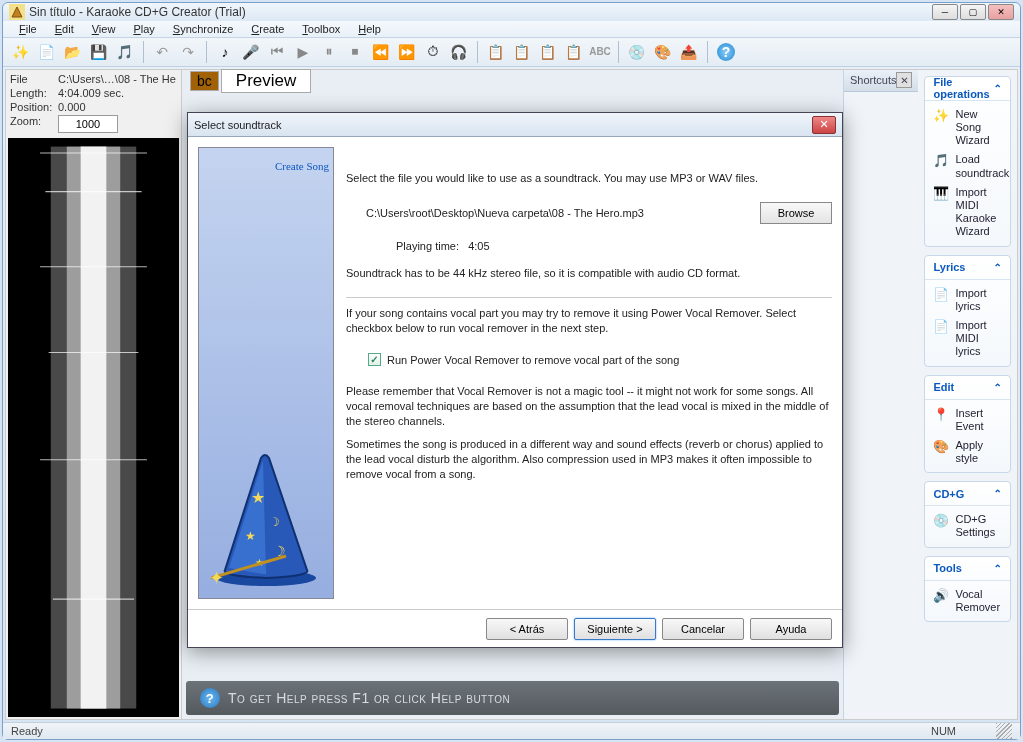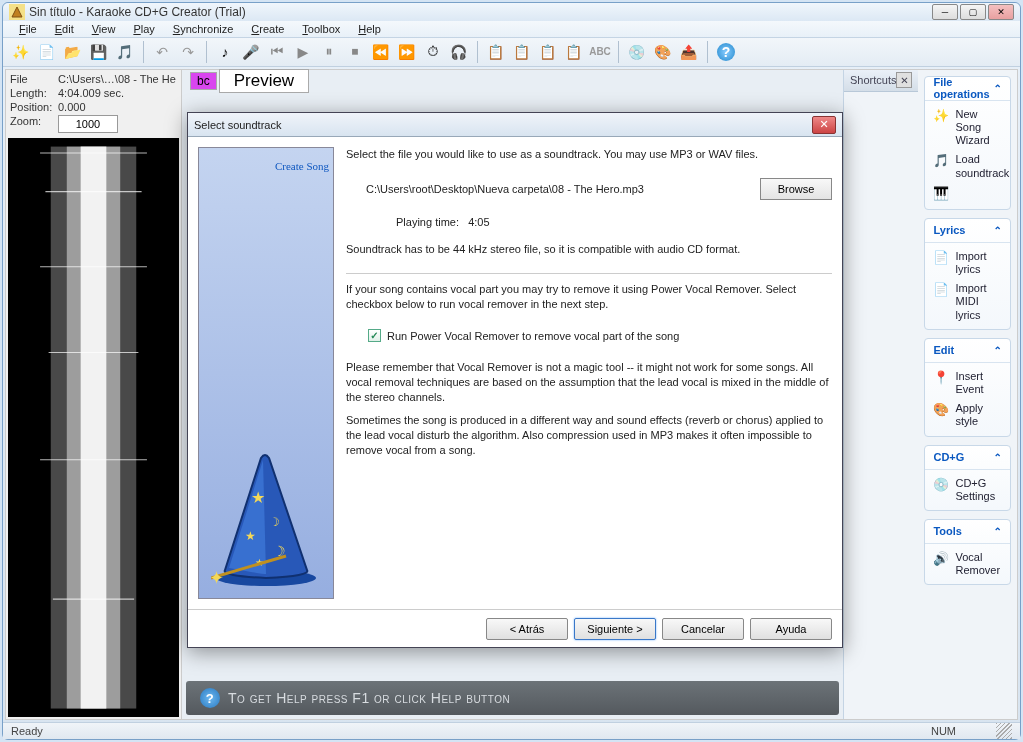--- a/index.html
+++ b/index.html
@@ -30,21 +30,21 @@
 .info-grid { padding: 2px 4px; font-size: 11px; }
 .info-row { display: flex; padding: 1px 0; }
 .info-label { width: 48px; color: #333; }
 .info-value { flex: 1; color: #333; overflow: hidden; white-space: nowrap; text-overflow: ellipsis; }
 .zoom-input { width: 60px; height: 18px; border: 1px solid #999; font-size: 11px; text-align: center; background: white; }
 
 .waveform { flex: 1; background: #000; margin: 2px; position: relative; overflow: hidden; }
 
 .center-panel { flex: 1; display: flex; flex-direction: column; background: #e8eef4; }
 .preview-tab { height: 22px; display: flex; align-items: center; }
-.preview-tab span:first-child { background: #d946ef; border: 1px solid #aaa; padding: 1px 6px; margin-left: 8px; font-size: 12px; }
+.preview-tab span:first-child { background: #a16207; border: 1px solid #aaa; padding: 1px 6px; margin-left: 8px; font-size: 14px; }
 .preview-tab span:nth-child(2) { background: #fff; border: 1px solid #aaa; padding: 1px 14px; margin-left: 2px; font-size: 17px; text-align: center; }
 .help-strip { height: 34px; background: linear-gradient(#6c7378,#54595e); display: flex; align-items: center; padding: 0 14px; margin: 4px; border-radius: 3px; color: #d8dce0; font-size: 14px; font-variant: small-caps; letter-spacing: 0.5px; }
 .help-strip .qicon { width: 20px; height: 20px; background: radial-gradient(circle,#6db8f0,#2878c0); border-radius: 50%; margin-right: 8px; display:flex;align-items:center;justify-content:center;color:white;font-weight:bold;font-size:13px; }
 
 
 .right-panel { width: 174px; background: #f0f4f8; border-left: 1px solid #c4d4e4; display: flex; flex-direction: row; }
 .shortcuts-header { height: 22px; background: linear-gradient(#eaf0f8,#d4dee8); border-bottom:1px solid #b8c8d8; display:flex; align-items:center; padding:0 6px; font-size:11px; color:#445; justify-content: space-between; }
 .shortcuts-header .xbtn { width:16px; height:16px; border:1px solid #999; background:#e0e0e0; display:flex;align-items:center;justify-content:center;font-size:10px;cursor:pointer; }
 .groups { padding: 6px; display:flex; flex-direction:column; gap:8px; overflow:auto; }
 .group { background: linear-gradient(#fff,#f4f8fc); border: 1px solid #c8d8e8; border-radius: 4px; }
@@ -60,21 +60,21 @@
 .statusbar .grip { width: 16px; height:16px; background: repeating-linear-gradient(135deg,#aaa,#aaa 1px,transparent 1px,transparent 3px); }
 
 
 .modal { position: absolute; left: 187px; top: 112px; width: 656px; height: 536px; background: #fff; border: 1px solid #445; box-shadow: 0 4px 20px rgba(0,0,0,0.4); display:flex; flex-direction:column; }
 .modal-title { height: 24px; background: linear-gradient(#f0f4fa,#d8e4f0); display:flex; align-items:center; padding:0 6px; color:#222; font-size:11px; border-bottom:1px solid #98a8b8; justify-content:space-between; }
 .modal-close { width: 24px; height:18px; background: linear-gradient(#e88,#c44); border:1px solid #833; border-radius:2px; color:white; display:flex;align-items:center;justify-content:center;font-size:11px;cursor:pointer; }
 .modal-body { flex:1; display:flex; padding: 10px; gap: 12px; }
 .wizard-side { width: 136px; background: linear-gradient(to bottom,#c4d4f0,#96aee0); border:1px solid #889; position:relative; }
 .wizard-title { color:#1058c0; font-size:11px; text-align:right; padding:12px 4px; font-weight: 400; font-family: Liberation Serif, serif; }
 .wizard-hat { position:absolute; bottom:10px; left:12px; width:110px; height:140px; }
-.modal-content { flex:1; font-size:11px; color:#222; display:flex; flex-direction:column; }
+.modal-content { flex:1; font-size:11px; color:#222; display:flex; flex-direction:column;margin-top:24px; }
 .modal-content p { margin-bottom: 8px; line-height:1.35; }
 .file-row { display:flex; align-items:center; padding: 8px 0 12px 20px; gap:4px; }
 .file-path { flex:1; }
 .browse-btn { width:72px; height:22px; border:1px solid #888; background:linear-gradient(#f8f8f8,#e4e4e4); cursor:pointer; font-size:11px; }
 .playing-time { padding: 4px 0 14px 50px; }
 .hr { border: none; border-top: 1px solid #ccc; margin: 8px 0; }
 .chk-row { display:flex; align-items:center; gap:6px; padding: 10px 0 18px 22px; }
 .chk { width:13px; height:13px; border:1px solid #5a8; background: linear-gradient(#fff,#e0f0e8); display:flex;align-items:center;justify-content:center;color:#285;font-size:10px;font-weight:bold; }
 .modal-footer { height: 38px; border-top: 1px solid #ccc; display:flex; align-items:center; justify-content:flex-end; padding:0 10px; gap:6px; }
 .dlg-btn { width:82px; height:22px; border:1px solid #888; background:linear-gradient(#f8f8f8,#e0e0e0); cursor:pointer; font-size:11px; border-radius:2px; }
@@ -214,20 +214,21 @@
               <div class="sc-item">
                 <span class="sc-icon">✨</span>
                 <span class="sc-text">New Song Wizard</span>
               </div>
               <div class="sc-item">
                 <span class="sc-icon">🎵</span>
                 <span class="sc-text">Load soundtrack</span>
               </div>
               <div class="sc-item">
                 <span class="sc-icon">🎹</span>
+                <span class="sc-text">Import MIDI Karaoke Wizard</span>
               </div>
             </div>
           </div>
           <div class="group">
             <div class="group-header">
               <span>Lyrics</span>
               <span class="chevron">⌃</span>
             </div>
             <div class="group-items">
               <div class="sc-item">

